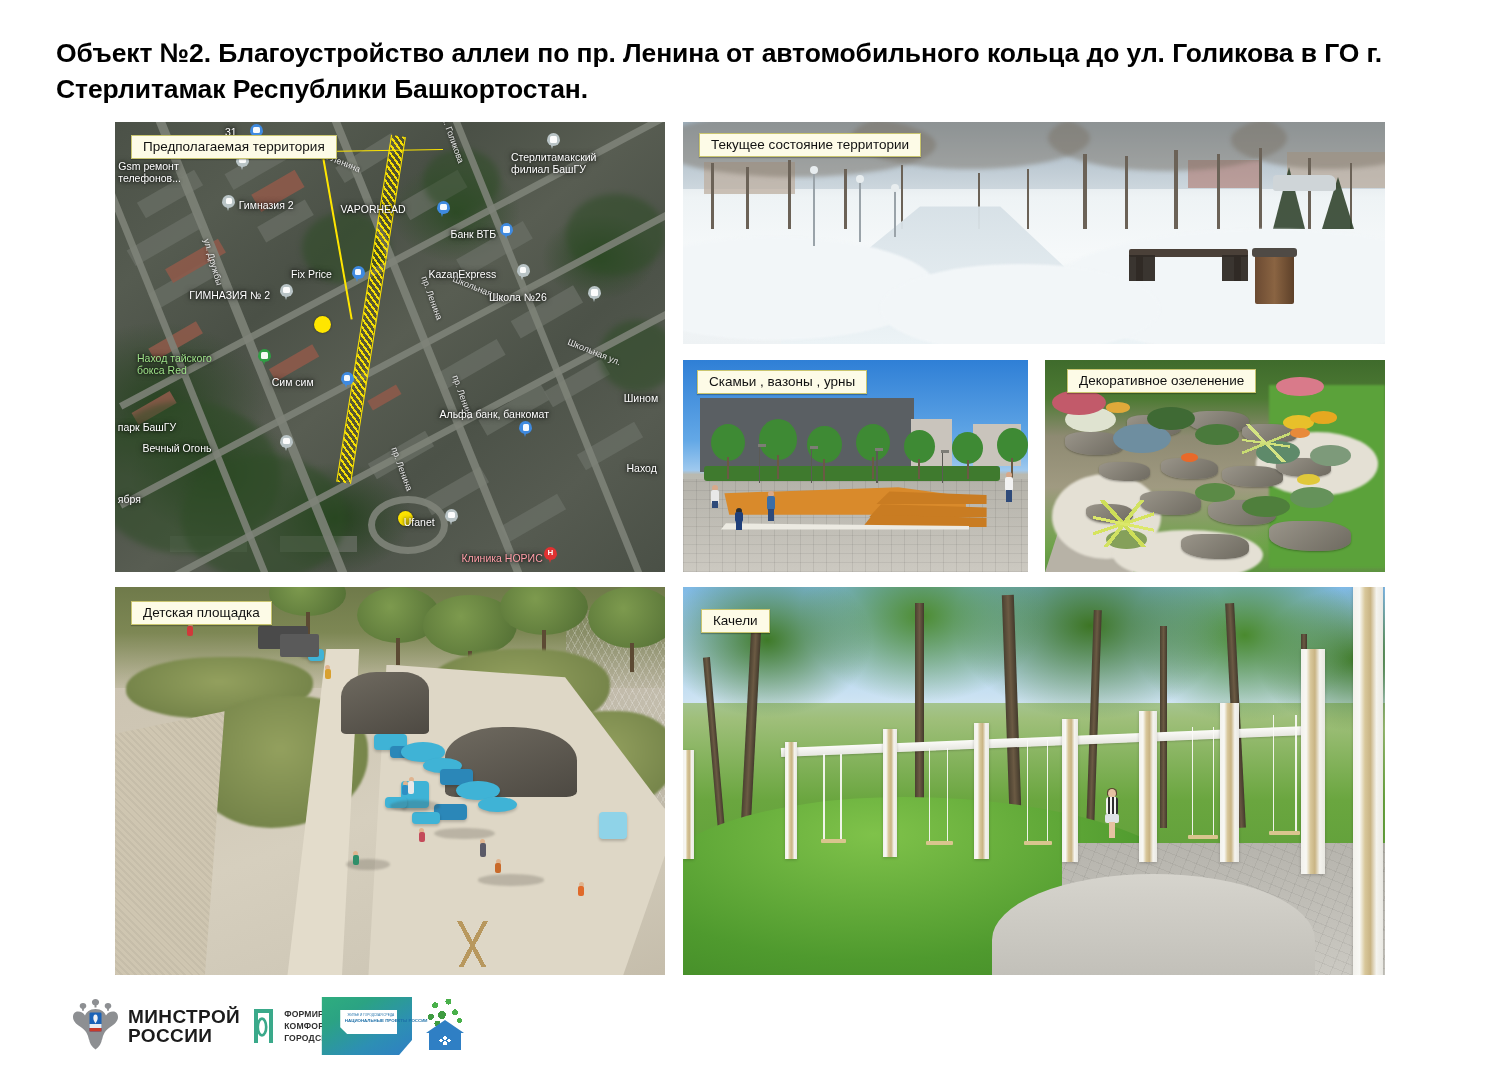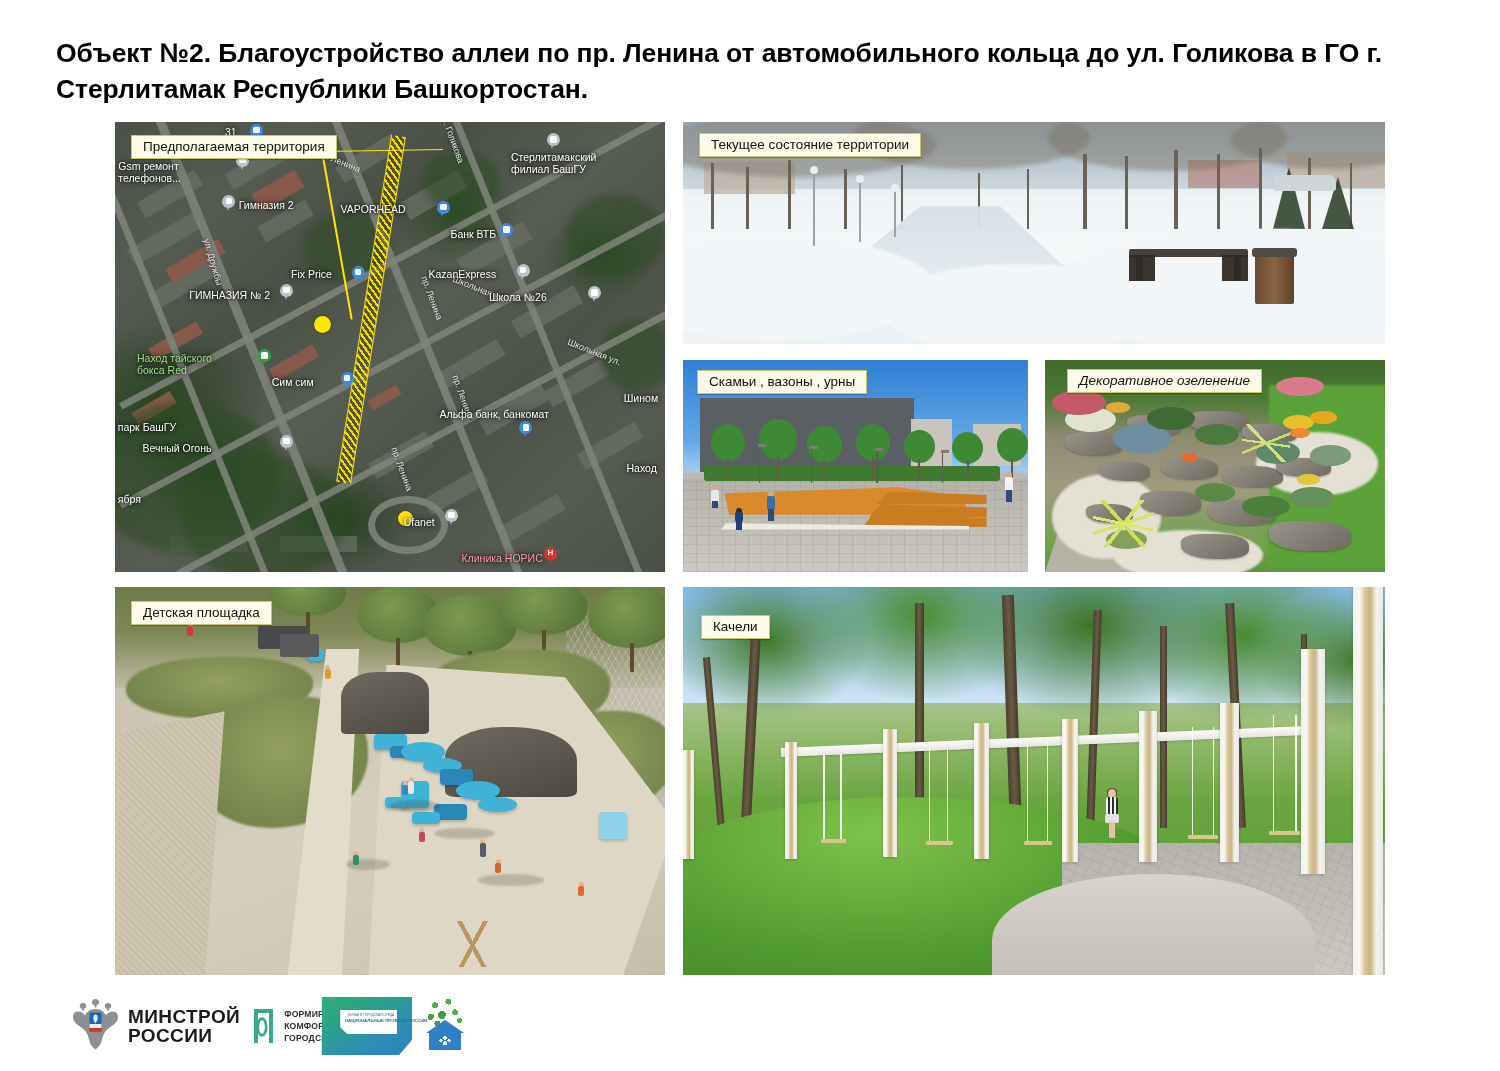--- a/index.html
+++ b/index.html
@@ -133,21 +133,21 @@
   .br-tree .tr{position:absolute;bottom:0;left:50%;margin-left:-1px;width:2px;height:40%;background:#6a5a44;}
   .br-tree .cv{position:absolute;left:0;top:0;width:100%;height:68%;border-radius:50%;background:#3e8a34;}
   .br-person{position:absolute;}
   .br-person .h{position:absolute;left:50%;margin-left:-3px;top:0;width:6px;height:6px;border-radius:50%;background:#d8a98a;}
   .br-person .b{position:absolute;left:50%;margin-left:-4px;top:5px;width:8px;height:14px;border-radius:2px;}
   .br-person .l{position:absolute;left:50%;margin-left:-3px;top:18px;width:6px;height:12px;background:#2e4a7a;}
   .br-pole{position:absolute;width:1.6px;background:#5b5b55;}
   .br-pole:before{content:"";position:absolute;left:-1px;top:-3px;width:8px;height:3px;background:#7d7d76;}
 
   
-  #green-panel{left:1045px;top:360px;width:340px;height:212px;font-style:italic;}
+  #green-panel{left:1045px;top:360px;width:340px;height:212px;}
   .green-r{position:absolute;inset:0;
     background:
       radial-gradient(ellipse 90px 50px at 80% 82%, #5ea33c 0%, rgba(94,163,60,0) 70%),
       linear-gradient(to bottom,#3f6b2c 0%,#4d7a33 18%,#8e8a72 36%,#a09a81 60%,#6fa34a 88%,#5d9340 100%);}
   .g-lawn{position:absolute;right:0;top:12%;width:34%;height:86%;background:#5ba23a;filter:blur(1px);}
   .g-gravel{position:absolute;background:#e4e0d4;border-radius:50%;filter:blur(1.2px);}
   .g-rock{position:absolute;background:linear-gradient(145deg,#9a958a,#6e6a60);border-radius:30% 45% 35% 50%;
     box-shadow:0 1px 2px rgba(0,0,0,.3);}
   .g-shrub{position:absolute;border-radius:50%;filter:blur(.6px);}
   .g-flower{position:absolute;border-radius:50%;filter:blur(.5px);}
@@ -793,21 +793,21 @@
       <div class="s-seat" style="left:83.5%;top:63%;width:4.4%;"></div>
 
       <div class="s-girl" style="left:60%;top:52%;width:16px;height:52px;">
         <div class="hair"></div>
           <div class="h"></div>
           <div class="b"></div>
           <div class="sk"></div>
           <div class="lg"></div>
       </div>
     </div>
-    <div class="cap" style="left:18px;top:28px;">Качели</div>
+    <div class="cap" style="left:18px;top:22px;">Качели</div>
   </div>
 
 
   <div class="footer">
 
     <div class="logo" style="left:72px;top:12px;">
       <div class="emblem">
         <svg viewBox="0 0 47 60" width="47" height="60" aria-hidden="true">
           <g fill="#8d8f92">
             <path d="M23.5 3c2.2 0 3.6 1.4 3.6 3.2 0 1.6-1.2 2.7-2.6 3v2.2h-2v-2.2c-1.4-.3-2.6-1.4-2.6-3C19.9 4.4 21.3 3 23.5 3z"></path>

